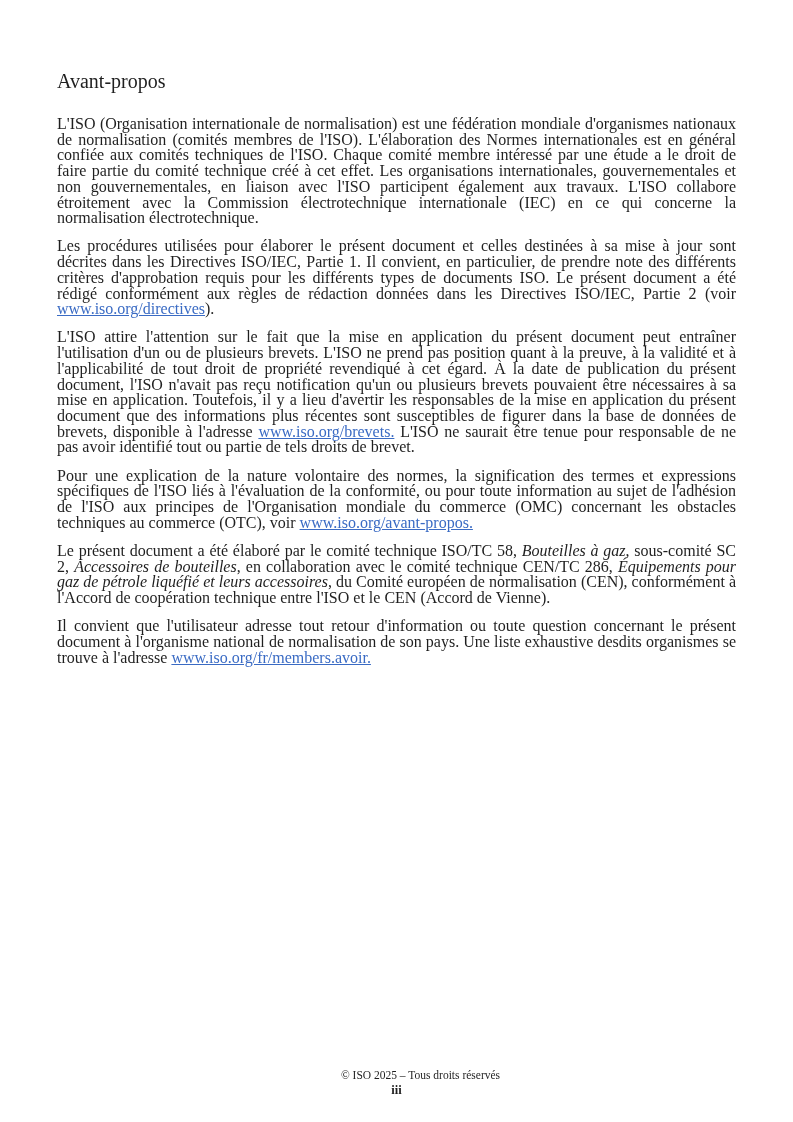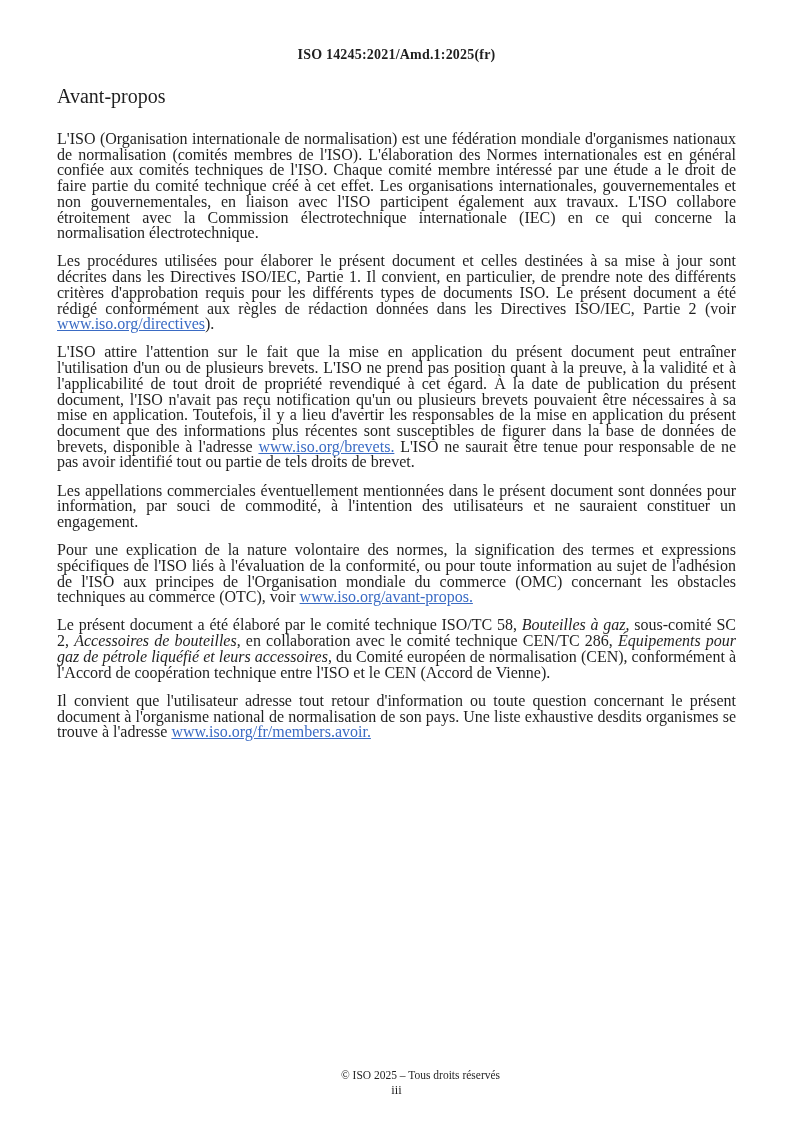--- a/index.html
+++ b/index.html
@@ -55,36 +55,35 @@
   }
   .copyright {
     font-size: 11.5px;
     line-height: 14px;
     padding-left: 48px;
   }
   .pagenum {
     font-size: 12.5px;
     line-height: 15px;
     margin-top: 1px;
+    font-weight: bold;
   }
 </style>
 </head>
 <body>
 
 <div class="page">
 
-  <div class="doc-header">ISO 14245:2021/Amd.1:2025(fr)</div>
 
   <h1 class="doc-title">Avant-propos</h1>
 
   <div class="doc-body">
     <p><span>L'ISO (Organisation internationale de normalisation) est une fédération mondiale d'organismes nationaux de normalisation (comités membres de l'ISO). L'élaboration des Normes internationales est en général confiée aux comités techniques de l'ISO. Chaque comité membre intéressé par une étude a le droit de faire partie du comité technique créé à cet effet. Les organisations internationales, gouvernementales et non gouvernementales, en liaison avec l'ISO participent également aux travaux. L'ISO collabore étroitement avec la Commission électrotechnique internationale (IEC) en ce qui concerne la normalisation électrotechnique.</span></p>
     <p><span>Les procédures utilisées pour élaborer le présent document et celles destinées à sa mise à jour sont décrites dans les Directives ISO/IEC, Partie 1. Il convient, en particulier, de prendre note des différents critères d'approbation requis pour les différents types de documents ISO. Le présent document a été rédigé conformément aux règles de rédaction données dans les Directives ISO/IEC, Partie 2 (voir </span><a href="#">www.iso.org/directives</a><span>).</span></p>
     <p><span>L'ISO attire l'attention sur le fait que la mise en application du présent document peut entraîner l'utilisation d'un ou de plusieurs brevets. L'ISO ne prend pas position quant à la preuve, à la validité et à l'applicabilité de tout droit de propriété revendiqué à cet égard. À la date de publication du présent document, l'ISO n'avait pas reçu notification qu'un ou plusieurs brevets pouvaient être nécessaires à sa mise en application. Toutefois, il y a lieu d'avertir les responsables de la mise en application du présent document que des informations plus récentes sont susceptibles de figurer dans la base de données de brevets, disponible à l'adresse </span><a href="#">www.iso.org/brevets.</a><span> L'ISO ne saurait être tenue pour responsable de ne pas avoir identifié tout ou partie de tels droits de brevet.</span></p>
-    <p><span>Les appellations commerciales éventuellement mentionnées dans le présent document sont données pour information, par souci de commodité, à l'intention des utilisateurs et ne sauraient constituer un engagement.</span></p>
     <p><span>Pour une explication de la nature volontaire des normes, la signification des termes et expressions spécifiques de l'ISO liés à l'évaluation de la conformité, ou pour toute information au sujet de l'adhésion de l'ISO aux principes de l'Organisation mondiale du commerce (OMC) concernant les obstacles techniques au commerce (OTC), voir </span><a href="#">www.iso.org/avant-propos.</a></p>
     <p><span>Le présent document a été élaboré par le comité technique ISO/TC 58, </span><span class="italic">Bouteilles à gaz</span><span>, sous-comité SC 2, </span><span class="italic">Accessoires de bouteilles</span><span>, en collaboration avec le comité technique CEN/TC 286, </span><span class="italic">Équipements pour gaz de pétrole liquéfié et leurs accessoires</span><span>, du Comité européen de normalisation (CEN), conformément à l'Accord de coopération technique entre l'ISO et le CEN (Accord de Vienne).</span></p>
     <p><span>Il convient que l'utilisateur adresse tout retour d'information ou toute question concernant le présent document à l'organisme national de normalisation de son pays. Une liste exhaustive desdits organismes se trouve à l'adresse </span><a href="#">www.iso.org/fr/members.avoir.</a></p>
   </div>
 
   <div class="page-footer">
     <div class="copyright">© ISO 2025 – Tous droits réservés</div>
     <div class="pagenum">iii</div>
   </div>
 

